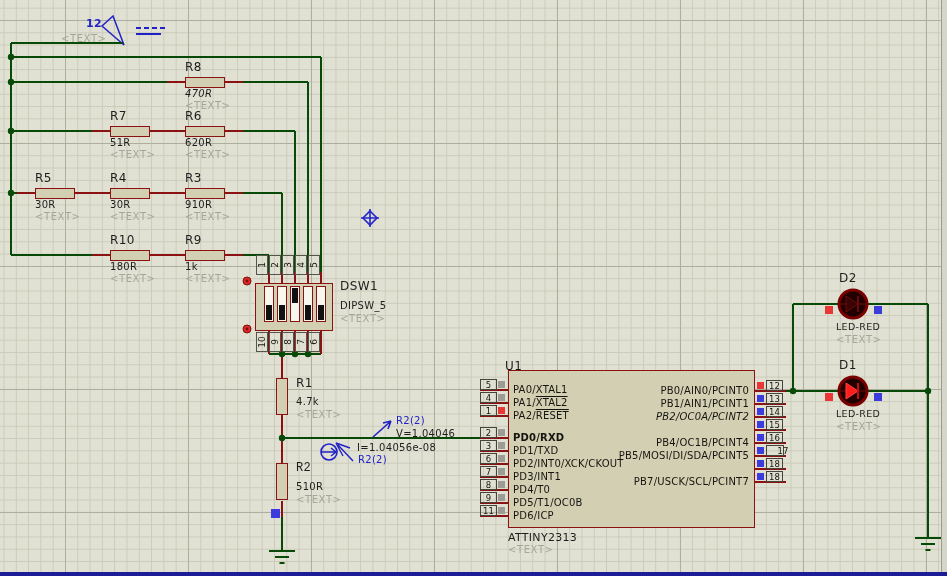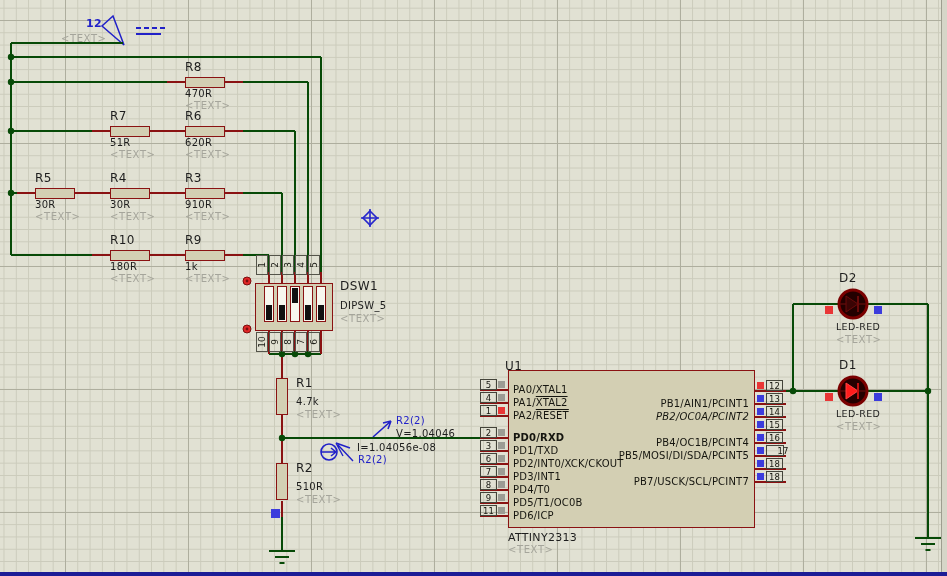--- a/index.html
+++ b/index.html
@@ -184,21 +184,21 @@
     <div class="abs ph" style="left:508px;top:544px;">&lt;TEXT&gt;</div>
 
     <div class="abs val blue" style="left:396px;top:415px;">R2(2)</div>
     <div class="abs val" style="left:396px;top:428px;">V=1.04046</div>
     <div class="abs val" style="left:357px;top:442px;">I=1.04056e-08</div>
     <div class="abs val blue" style="left:358px;top:454px;">R2(2)</div>
 
     <div class="abs sq" style="left:271px;top:509px;width:9px;height:9px;background:#3c3cdc;"></div>
   <div class="abs rbody" style="left: 185px; top: 76.5px; width: 40px; height: 11px;"></div>
       <div class="abs ref" style="left: 185px; top: 60px;">R8</div>
-      <div class="abs val" style="left: 185px; top: 88px;">470R</div>
+      <div class="abs val" style="left: 185px; top: 88px; font-style: italic;">470R</div>
       <div class="abs ph" style="left: 185px; top: 100px;">&lt;TEXT&gt;</div>
       <div class="abs rbody" style="left: 110px; top: 125.5px; width: 40px; height: 11px;"></div>
       <div class="abs ref" style="left: 110px; top: 109px;">R7</div>
       <div class="abs val" style="left: 110px; top: 137px;">51R</div>
       <div class="abs ph" style="left: 110px; top: 149px;">&lt;TEXT&gt;</div>
       <div class="abs rbody" style="left: 185px; top: 125.5px; width: 40px; height: 11px;"></div>
       <div class="abs ref" style="left: 185px; top: 109px;">R6</div>
       <div class="abs val" style="left: 185px; top: 137px;">620R</div>
       <div class="abs ph" style="left: 185px; top: 149px;">&lt;TEXT&gt;</div>
       <div class="abs rbody" style="left: 35px; top: 187.5px; width: 40px; height: 11px;"></div>
@@ -219,21 +219,21 @@
       <div class="abs ph" style="left: 110px; top: 273px;">&lt;TEXT&gt;</div>
       <div class="abs rbody" style="left: 185px; top: 249.5px; width: 40px; height: 11px;"></div>
       <div class="abs ref" style="left: 185px; top: 233px;">R9</div>
       <div class="abs val" style="left: 185px; top: 261px;">1k</div>
       <div class="abs ph" style="left: 185px; top: 273px;">&lt;TEXT&gt;</div>
       <div class="abs rbody" style="left: 276px; top: 378px; width: 12px; height: 37px;"></div>
       <div class="abs ref" style="left: 296px; top: 376px;">R1</div>
       <div class="abs val" style="left: 296px; top: 396px;">4.7k</div>
       <div class="abs ph" style="left: 296px; top: 409px;">&lt;TEXT&gt;</div>
       <div class="abs rbody" style="left: 276px; top: 463px; width: 12px; height: 37px;"></div>
-      <div class="abs ref" style="left: 296px; top: 461px;">R2</div>
+      <div class="abs ref" style="left: 296px; top: 461px; font-family: Liberation Mono, monospace;">R2</div>
       <div class="abs val" style="left: 296px; top: 481px;">510R</div>
       <div class="abs ph" style="left: 296px; top: 494px;">&lt;TEXT&gt;</div>
       <div class="abs rbody" style="left: 255px; top: 283px; width: 78px; height: 48px;"></div>
       <div class="abs slot" style="left: 264px; top: 286px; width: 10px; height: 36px;"></div>
       <div class="abs handle" style="left: 266px; top: 305px; width: 6px; height: 15px;"></div>
       <div class="abs slot" style="left: 277px; top: 286px; width: 10px; height: 36px;"></div>
       <div class="abs handle" style="left: 279px; top: 305px; width: 6px; height: 15px;"></div>
       <div class="abs slot" style="left: 290px; top: 286px; width: 10px; height: 36px;"></div>
       <div class="abs handle" style="left: 292px; top: 288px; width: 6px; height: 15px;"></div>
       <div class="abs slot" style="left: 303px; top: 286px; width: 10px; height: 36px;"></div>
@@ -296,20 +296,21 @@
       <div class="abs sq" style="left: 498px; top: 481px; width: 7px; height: 7px; background: rgb(156, 156, 148);"></div>
       <div class="abs pinlbl" style="left: 513px; top: 484px;">PD4/T0</div>
       <div class="abs pinbox" style="left: 480px; top: 492px; width: 17px; height: 11px;">9</div>
       <div class="abs sq" style="left: 498px; top: 494px; width: 7px; height: 7px; background: rgb(156, 156, 148);"></div>
       <div class="abs pinlbl" style="left: 513px; top: 497px;">PD5/T1/OC0B</div>
       <div class="abs pinbox" style="left: 480px; top: 505px; width: 17px; height: 11px;">11</div>
       <div class="abs sq" style="left: 498px; top: 507px; width: 7px; height: 7px; background: rgb(156, 156, 148);"></div>
       <div class="abs pinlbl" style="left: 513px; top: 510px;">PD6/ICP</div>
       <div class="abs pinbox" style="left: 766px; top: 380px; width: 17px; height: 11px;">12</div>
       <div class="abs sq" style="left: 757px; top: 382px; width: 7px; height: 7px; background: rgb(233, 54, 54);"></div>
+      <div class="abs pinlbl" style="left: 560px; top: 385px; width: 189px; text-align: right;">PB0/AIN0/PCINT0</div>
       <div class="abs pinbox" style="left: 766px; top: 393px; width: 17px; height: 11px;">13</div>
       <div class="abs sq" style="left: 757px; top: 395px; width: 7px; height: 7px; background: rgb(60, 60, 220);"></div>
       <div class="abs pinlbl" style="left: 560px; top: 398px; width: 189px; text-align: right;">PB1/AIN1/PCINT1</div>
       <div class="abs pinbox" style="left: 766px; top: 406px; width: 17px; height: 11px;">14</div>
       <div class="abs sq" style="left: 757px; top: 408px; width: 7px; height: 7px; background: rgb(60, 60, 220);"></div>
       <div class="abs pinlbl" style="left: 560px; top: 411px; width: 189px; text-align: right; font-style: italic;">PB2/OC0A/PCINT2</div>
       <div class="abs pinbox" style="left: 766px; top: 419px; width: 17px; height: 11px;">15</div>
       <div class="abs sq" style="left: 757px; top: 421px; width: 7px; height: 7px; background: rgb(60, 60, 220);"></div>
       <div class="abs pinbox" style="left: 766px; top: 432px; width: 17px; height: 11px;">16</div>
       <div class="abs sq" style="left: 757px; top: 434px; width: 7px; height: 7px; background: rgb(60, 60, 220);"></div>

